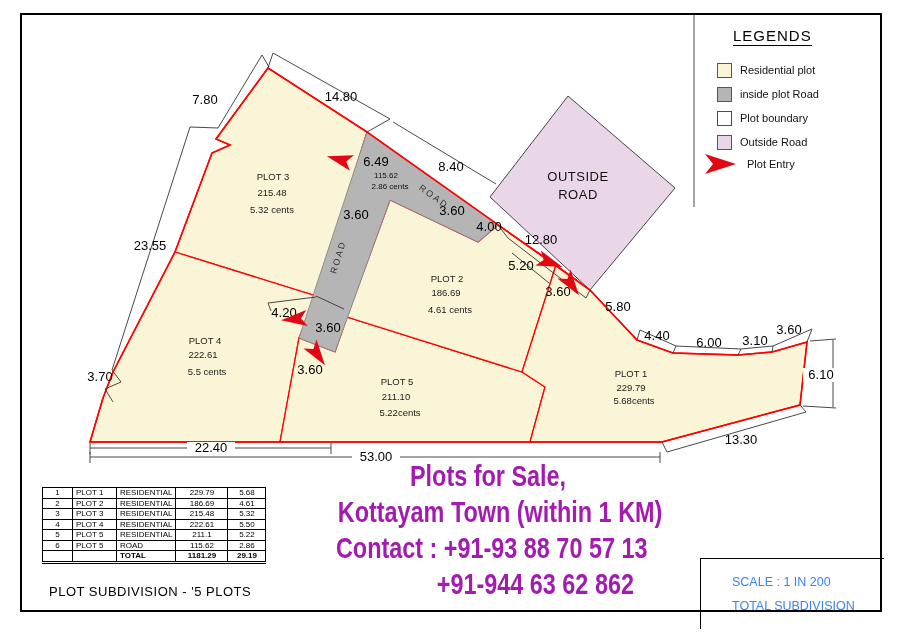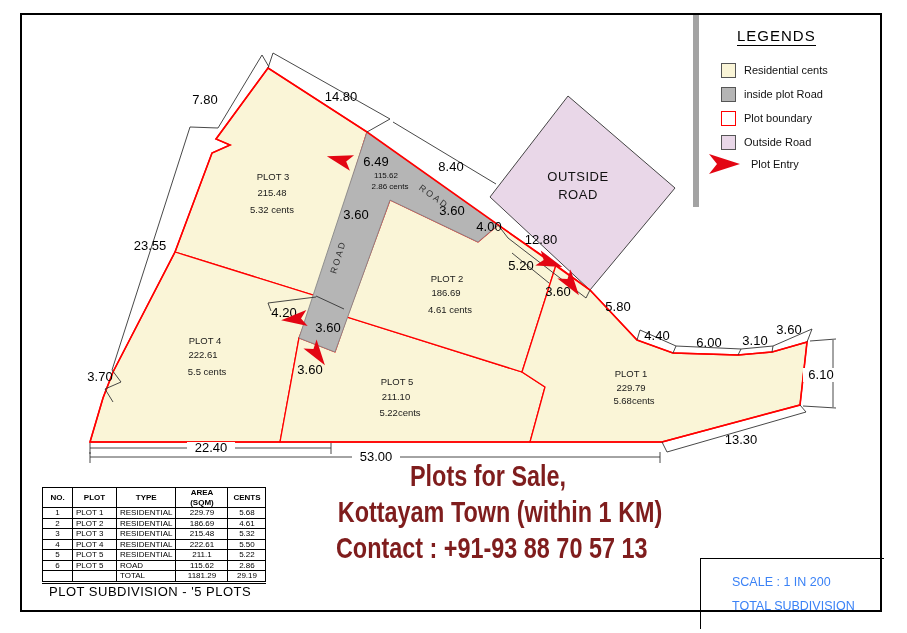--- a/index.html
+++ b/index.html
@@ -4,45 +4,45 @@
 <style>
   html,body{margin:0;padding:0;}
   body{
     width:907px;height:633px;position:relative;background:#fff;
     font-family:"Liberation Sans",sans-serif;overflow:hidden;
   }
   .frame{position:absolute;left:20px;top:13px;width:858px;height:595px;border:2px solid #000;}
   svg.map{position:absolute;left:0;top:0;}
 
   
-  .legends{position:absolute;left:693px;top:15px;width:189px;height:192px;border-left:6px solid #a3a3a3;}
+  .legends{position:absolute;left:693px;top:15px;width:189px;height:192px;border-left:2px solid #a3a3a3;}
   .legends-title{display:inline-block;margin:12px 0 0 38px;font-size:15px;letter-spacing:1px;
     color:#000;border-bottom:1px solid #000;padding-bottom:1px;}
   .legend-item{position:absolute;left:22px;display:flex;align-items:center;gap:8px;height:18px;}
   .li0{top:46px}.li1{top:70px}.li2{top:94px}.li3{top:118px}.li4{top:140px;left:8px;}
   .swatch{width:15px;height:15px;border:1px solid #555;box-sizing:border-box;}
   .swatch.residential{background:#faf5d7;}
   .swatch.inroad{background:#b5b5b5;}
   .swatch.boundary{background:#fff;border:1px solid #f00;}
   .swatch.outside{background:#e9d7e8;}
   .legend-label{font-size:11px;color:#111;white-space:nowrap;}
 
   
   table.dtable{position:absolute;left:42px;top:487px;border-collapse:collapse;
     font-size:8px;color:#000;border:1px solid #000;border-bottom:3px double #000;}
   table.dtable th,table.dtable td{border:1px solid #000;padding:0 3px;height:9px;line-height:9.5px;}
   table.dtable th{font-weight:bold;text-align:center;}
   td.c{text-align:center;} td.l{text-align:left;}
-  tr.total td{font-weight:normal;margin-top:8px;}
+  tr.total td{font-weight:bold;margin-top:8px;}
   col.w-no{width:30px}col.w-plot{width:44px}col.w-type{width:52px}col.w-area{width:52px}col.w-cents{width:38px}
 
   .caption{position:absolute;left:49px;top:584px;font-size:13px;letter-spacing:.5px;color:#000;}
 
   
-  .ad{position:absolute;left:292px;top:458px;width:392px;color:#7f1d1d;font-weight:bold;}
+  .ad{position:absolute;left:292px;top:458px;width:392px;color:#a21caf;font-weight:bold;}
   .ad-line{text-align:center;font-size:30px;line-height:36px;white-space:nowrap;}
   .ad-line>span{display:inline-block;transform:scaleX(.78);transform-origin:50% 50%;}
   .ad-line.l4{text-align:right;padding-right:22px;}
 
   
   .scalebox{position:absolute;left:700px;top:558px;width:183px;height:70px;
     border-top:1px solid #000;border-left:1px solid #000;font-size:12.5px;color:#3b82f6;}
   .scalebox .s1{position:absolute;left:31px;top:16px;}
   .scalebox .s2{position:absolute;left:31px;top:40px;}
 
@@ -168,21 +168,21 @@
     </g>
   <g transform="translate(310,344) rotate(55)">
     <path d="M0,-8 L26,0 L0,8 L6,0 Z" fill="#e30613"></path>
     </g>
 </svg>
 
 <div class="legends">
   <span class="legends-title">LEGENDS</span>
   <div class="legend-item li0">
     <span class="swatch residential"></span>
-    <span class="legend-label">Residential cents</span>
+    <span class="legend-label">Residential plot</span>
   </div>
   <div class="legend-item li1">
     <span class="swatch inroad"></span>
     <span class="legend-label">inside plot Road</span>
   </div>
   <div class="legend-item li2">
     <span class="swatch boundary"></span>
     <span class="legend-label">Plot boundary</span>
   </div>
   <div class="legend-item li3">
@@ -199,27 +199,20 @@
 
 <table class="dtable">
   <colgroup>
       <col class="w-no">
       <col class="w-plot">
       <col class="w-type">
       <col class="w-area">
       <col class="w-cents">
     </colgroup>
   <tbody>
-      <tr>
-    <th>NO.</th>
-    <th>PLOT</th>
-    <th>TYPE</th>
-    <th>AREA (SQM)</th>
-    <th>CENTS</th>
-  </tr>
   <tr>
     <td class="c">1</td>
     <td class="l">PLOT 1</td>
     <td class="l">RESIDENTIAL</td>
     <td class="c">229.79</td>
     <td class="c">5.68</td>
   </tr>
   <tr>
     <td class="c">2</td>
     <td class="l">PLOT 2</td>
@@ -264,18 +257,19 @@
   </tr>
 </tbody>
   </table>
 
 <div class="caption">PLOT SUBDIVISION - '5 PLOTS</div>
 
 <div class="ad">
   <div class="ad-line"><span>Plots for Sale,</span></div>
   <div class="ad-line"><span>Kottayam Town (within 1 KM)</span></div>
   <div class="ad-line"><span>Contact : +91-93 88 70 57 13</span></div>
+  <div class="ad-line l4"><span>+91-944 63 62 862</span></div>
 </div>
 
 <div class="scalebox">
   <div class="s1">SCALE : 1 IN 200</div>
   <div class="s2">TOTAL SUBDIVISION</div>
 </div>
 
 </body></html>

